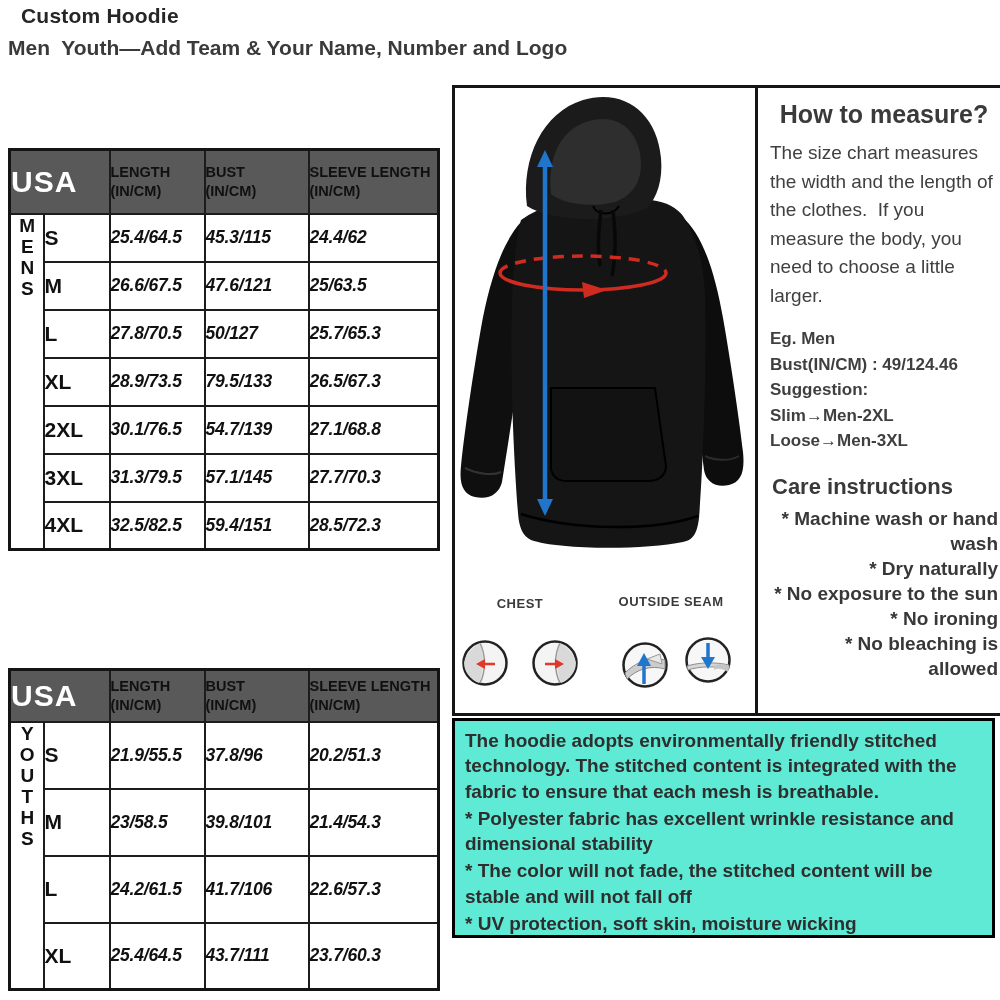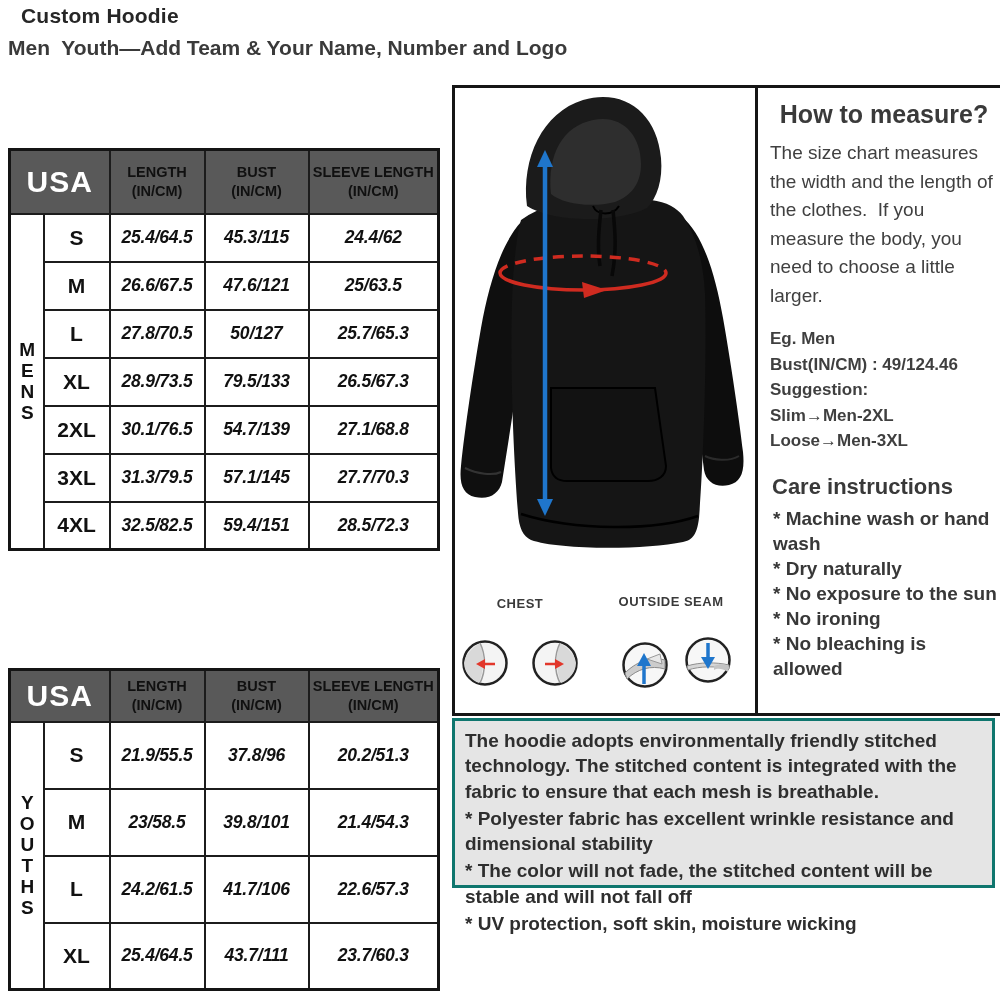--- a/index.html
+++ b/index.html
@@ -8,21 +8,21 @@
   .page { position:relative; width:1000px; height:1000px; overflow:hidden; background:#fff; }
 
   
   .title { position:absolute; left:8px; top:4px; font-size:21px; font-weight:700; color:#262626; letter-spacing:.2px;margin-left:13px; }
   .subtitle { position:absolute; left:8px; top:36px; font-size:21px; font-weight:600; color:#3a3a3a; white-space:pre; }
 
   
   table.size-table { position:absolute; border-collapse:collapse; table-layout:fixed; background:#fff; border:3px solid #141414; }
   table.mens   { left:8px;  top:148px; width:429px; }
   table.youths { left:8px;  top:668px; width:429px; }
-  .size-table th, .size-table td { border:2px solid #1c1c1c; text-align:center; vertical-align:middle; padding:0; }
+  .size-table th, .size-table td { border:2px solid #1c1c1c; text-align:left; vertical-align:middle; padding:0; }
   .size-table thead th { background:#595959; color:#101010; font-size:14.5px; font-weight:700; line-height:1.3; }
   .size-table thead th.usa { color:#ffffff; font-size:30px; font-weight:700; letter-spacing:1px; }
   .size-table .hl { display:block; }
   td.vlabel { writing-mode:vertical-lr; text-orientation:upright; font-weight:700; font-size:19px; color:#111; letter-spacing:0; padding:0; }
   td.size { font-size:21px; font-weight:700; color:#111; }
   td.val  { font-size:17.5px; font-weight:700; color:#111; letter-spacing:-0.2px;font-style:italic; }
   .mens thead tr { height:64px; }
   .mens tbody tr { height:48px; }
   .youths thead tr { height:52px; }
   .youths tbody tr { height:67px; }
@@ -39,24 +39,24 @@
   .micon1 { left:6px;   top:551px; }
   .micon2 { left:76px;  top:551px; }
   .micon3 { left:166px; top:553px; }
   .micon4 { left:229px; top:548px; }
 
   .howto { position:absolute; left:303px; top:0; width:248px; height:625px; padding:10px 8px 0 12px; color:#3d3d3d; }
   .howto h2 { margin:2px 0 10px 0; font-size:25px; font-weight:700; color:#3a3a3a; text-align:center; }
   .howto .body { margin:0 0 16px 0; font-size:19px; font-weight:500; line-height:1.5; white-space:pre-wrap; color:#404040; }
   .eg { font-size:17px; font-weight:700; line-height:1.5; color:#3f3f3f; margin-bottom:20px; }
   .care-title { font-size:22px; font-weight:600; color:#393939; margin:0 0 6px 2px; }
-  .care-item { font-size:19px; font-weight:600; color:#383838; line-height:1.32; margin-left:3px; }
-
-  
-  .desc-box { position:absolute; left:452px; top:718px; width:543px; height:170px; border:3px solid #0f766e; padding:7px 8px 0 10px; background:#e5e5e5; }
+  .care-item { font-size:19px; font-weight:600; color:#383838; line-height:1.32; margin-left:3px;text-align:right; }
+
+  
+  .desc-box { position:absolute; left:452px; top:718px; width:543px; height:220px; border:3px solid #000000; padding:7px 8px 0 10px; background:#5eead4; }
   .desc-box p { margin:0 0 2px 0; font-size:19px; font-weight:600; color:#2e2e2e; line-height:1.33; }
 </style>
 </head>
 <body>
 
 <div class="page">
 
   <div class="title">Custom Hoodie</div>
   <div class="subtitle">Men  Youth—Add Team &amp; Your Name, Number and Logo</div>
 

